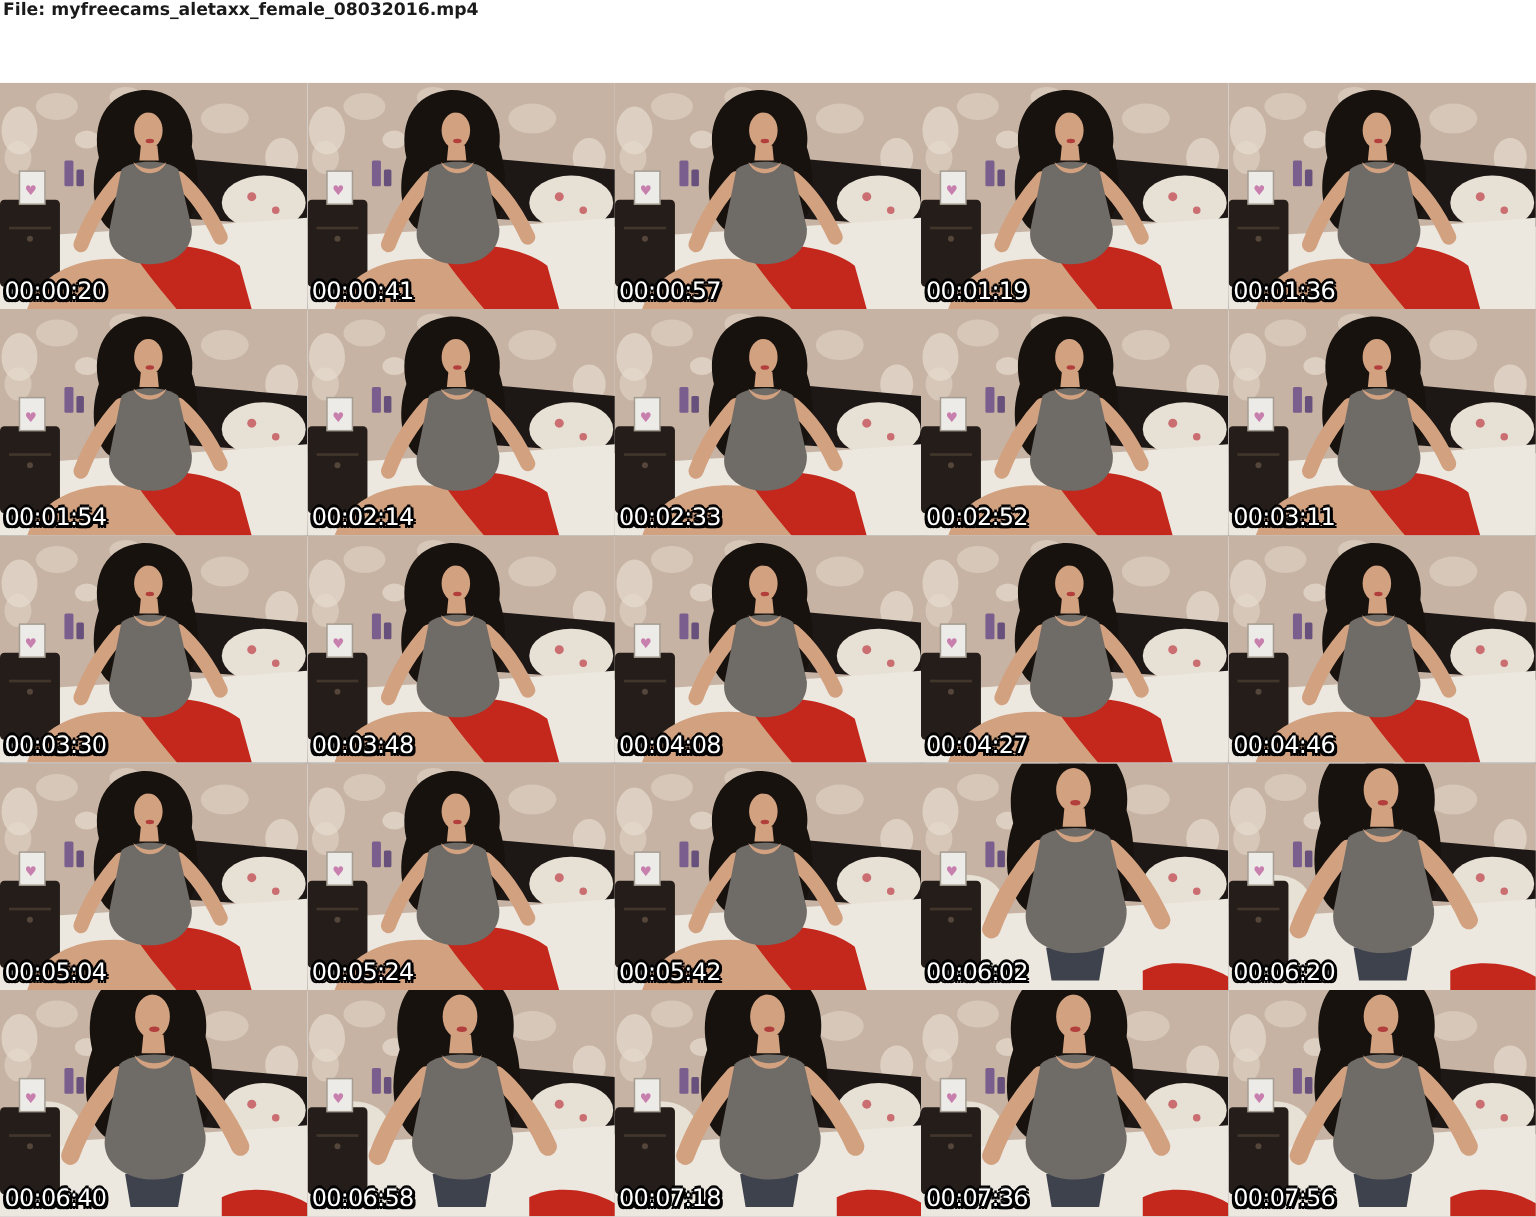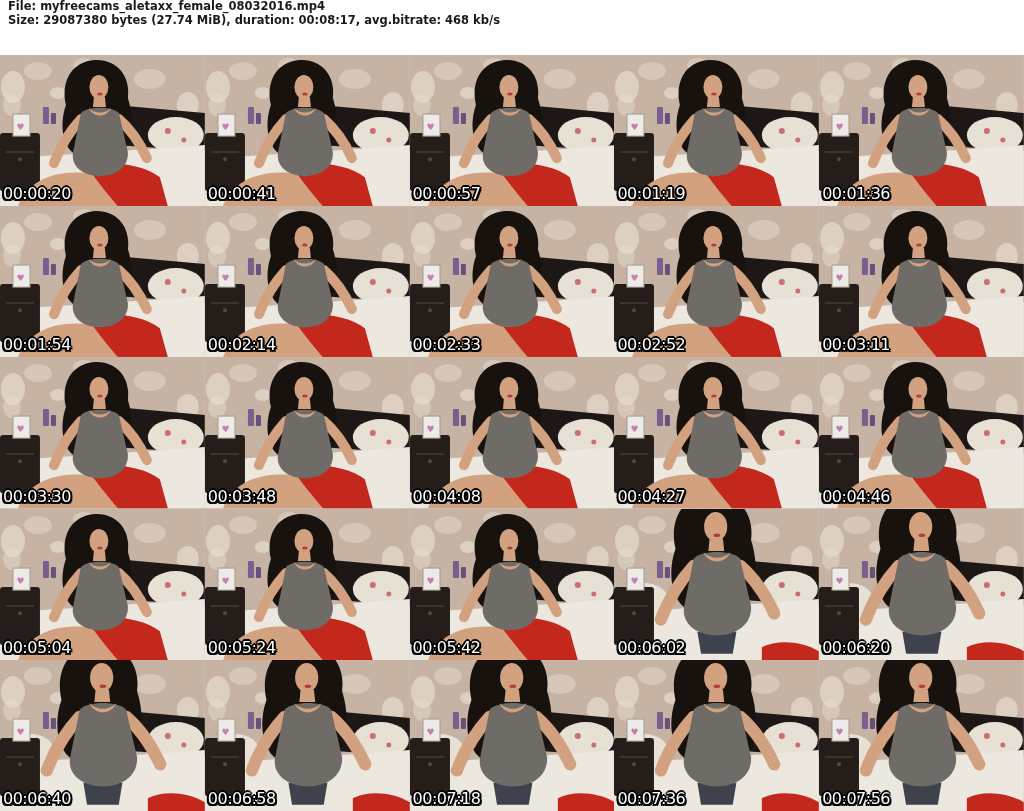--- a/index.html
+++ b/index.html
@@ -12,21 +12,21 @@
   .sheet { width: 1024px; height: 811px; position: relative; }
 
   
   .meta-header {
     height: 55px;
     background: var(--header-bg, #ffffff);
     color: var(--header-text, #1a1a1a);
     font-size: 11.5px;
     font-weight: bold;
     line-height: 13.7px;
-    padding-left: 8px;
+    padding-left: 2px;
     white-space: nowrap;
     overflow: hidden;
   }
   .meta-line .label { margin-right: 4px; }
 
   
   .grid {
     width: 1024px; height: 756px;
     display: grid;
     grid-template-columns: repeat(5, 1fr);
@@ -85,23 +85,20 @@
 </style>
 </head>
 <body>
 
 <div class="sheet">
 
   <div class="meta-header">
     <div class="meta-line">
       <span class="label">File:</span><span class="value">myfreecams_aletaxx_female_08032016.mp4</span>
     </div>
-    <div class="meta-line">
-      <span class="label">Size:</span><span class="value">29087380 bytes (27.74 MiB), duration: 00:08:17, avg.bitrate: 468 kb/s</span>
-    </div>
   </div>
 
   <div class="grid">
   <div class="frame pose-seated">
     <svg class="scene" viewBox="0 0 205 151" preserveAspectRatio="none" xmlns="http://www.w3.org/2000/svg">
       <rect class="wall" x="0" y="0" width="205" height="151"></rect>
       <g>
         <ellipse class="flower" cx="38" cy="16" rx="14" ry="9"></ellipse>
         <ellipse class="flower" cx="84" cy="10" rx="11" ry="7"></ellipse>
         <ellipse class="flower" cx="150" cy="24" rx="16" ry="10"></ellipse>

